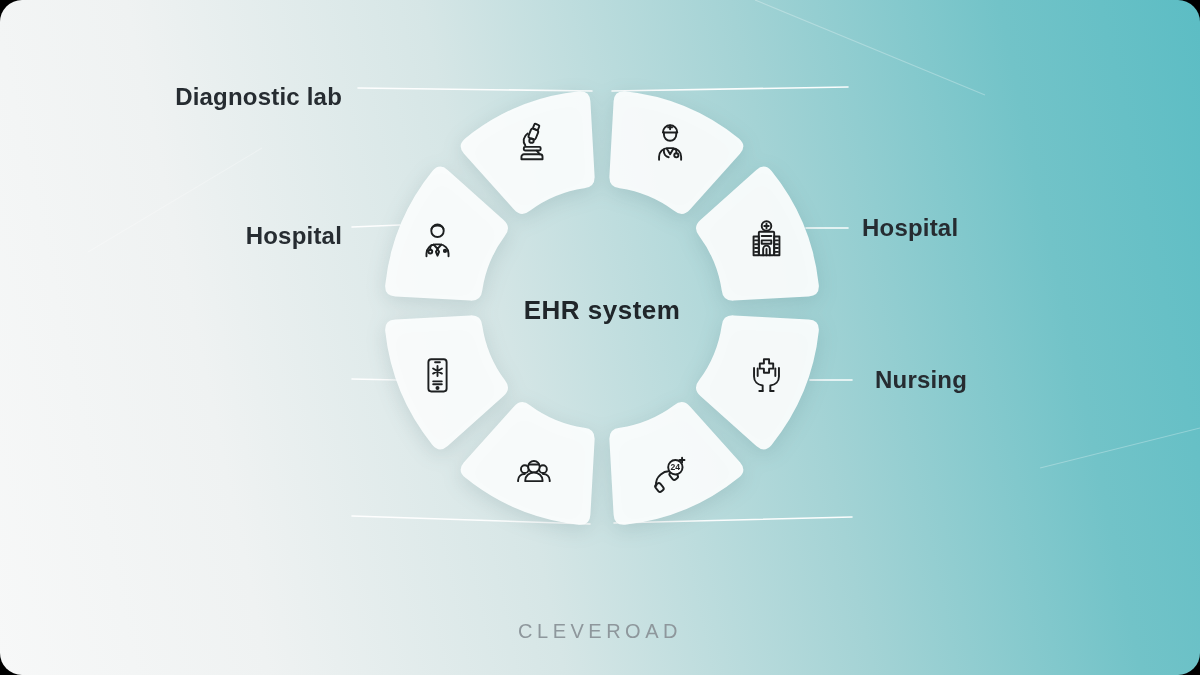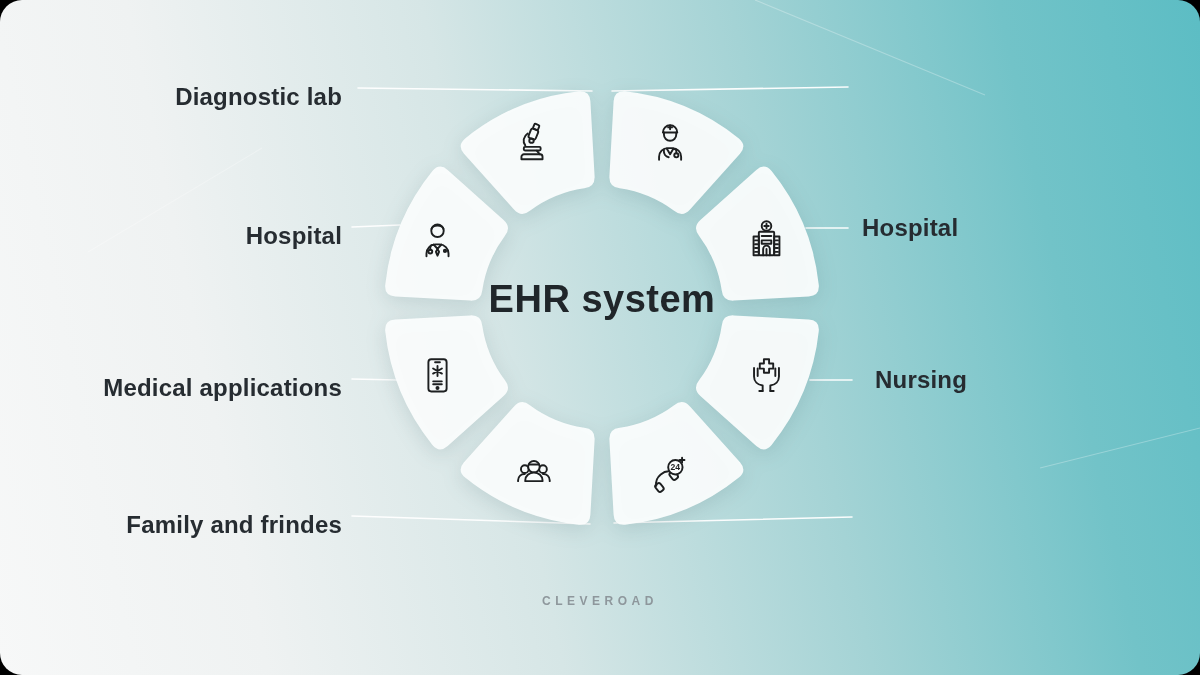--- a/index.html
+++ b/index.html
@@ -20,26 +20,26 @@
   .ring-group{filter:drop-shadow(0 5px 10px rgba(50,90,95,.16));}
   .label{
     position:absolute;white-space:nowrap;transform:translateY(-50%);
     font-size:24px;font-weight:700;color:#262c31;letter-spacing:.2px;
   }
   .side-left{right:858px;text-align:right;margin-top:9px;}
   .side-right{left:862px;}
   .pos-0{top:87px;} .pos-1{top:228px;} .pos-2{top:380px;margin-left:13px;} .pos-3{top:517px;}
   .pos-4{top:516px;} .pos-5{top:379px;} .pos-6{top:227px;} .pos-7{top:88px;}
   .center-title{
-    position:absolute;left:602px;top:299px;transform:translate(-50%,-50%);
-    font-size:38px;font-weight:800;color:#20262a;letter-spacing:.5px;
+    position:absolute;left:602px;top:310px;transform:translate(-50%,-50%);
+    font-size:26px;font-weight:800;color:#20262a;letter-spacing:.5px;
   }
   .brand{
-    position:absolute;left:600px;top:601px;transform:translate(-50%,-50%);
-    font-size:12px;font-weight:700;letter-spacing:4.5px;color:#8e979c;
+    position:absolute;left:600px;top:631px;transform:translate(-50%,-50%);
+    font-size:20px;font-weight:400;letter-spacing:4.5px;color:#8e979c;
   }
 </style>
 </head>
 <body>
 
 <div class="card">
 
   <svg class="diagram" width="1200" height="675" viewBox="0 0 1200 675">
     <defs>
       <symbol id="sym-diagnostic-lab-icon" viewBox="0 0 48 48">
@@ -178,22 +178,20 @@
         <use href="#sym-emergency-icon" x="647.1" y="449.5" width="46" height="46"></use>
         <use href="#sym-family-icon" x="510.9" y="449.5" width="46" height="46"></use>
         <use href="#sym-medical-app-icon" x="414.5" y="353.1" width="46" height="46"></use>
         <use href="#sym-physician-icon" x="414.5" y="216.9" width="46" height="46"></use>
         <use href="#sym-diagnostic-lab-icon" x="510.9" y="120.5" width="46" height="46"></use>
       </g>
   </svg>
 
   <div class="label side-right pos-1">Hospital</div>
   <div class="label side-right pos-2">Nursing</div>
-  <div class="label side-left  pos-4">Family and frindes</div>
-  <div class="label side-left  pos-5">Medical applications</div>
   <div class="label side-left  pos-6">Hospital</div>
   <div class="label side-left  pos-7">Diagnostic lab</div>
 
   <div class="center-title">EHR system</div>
   <div class="brand">CLEVEROAD</div>
 
   <div class="grain"></div>
 </div>
 
 </body></html>

